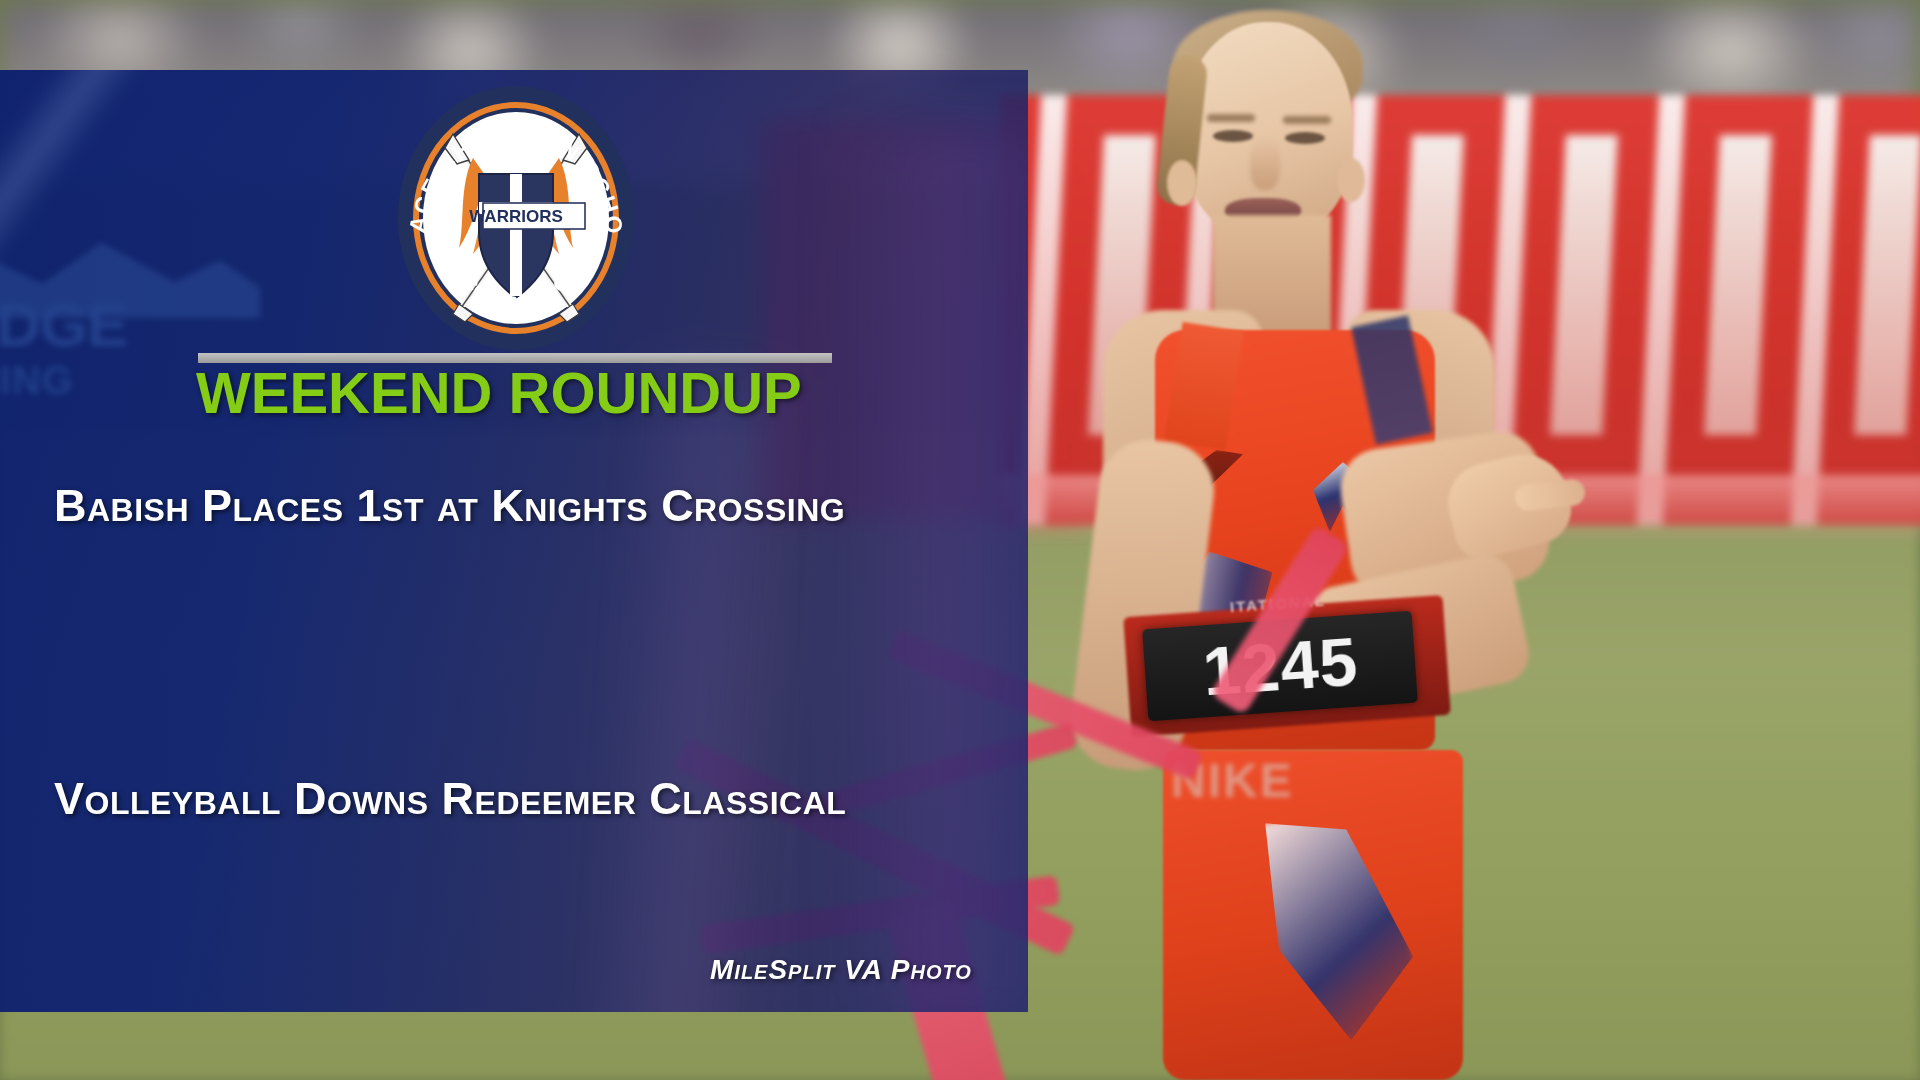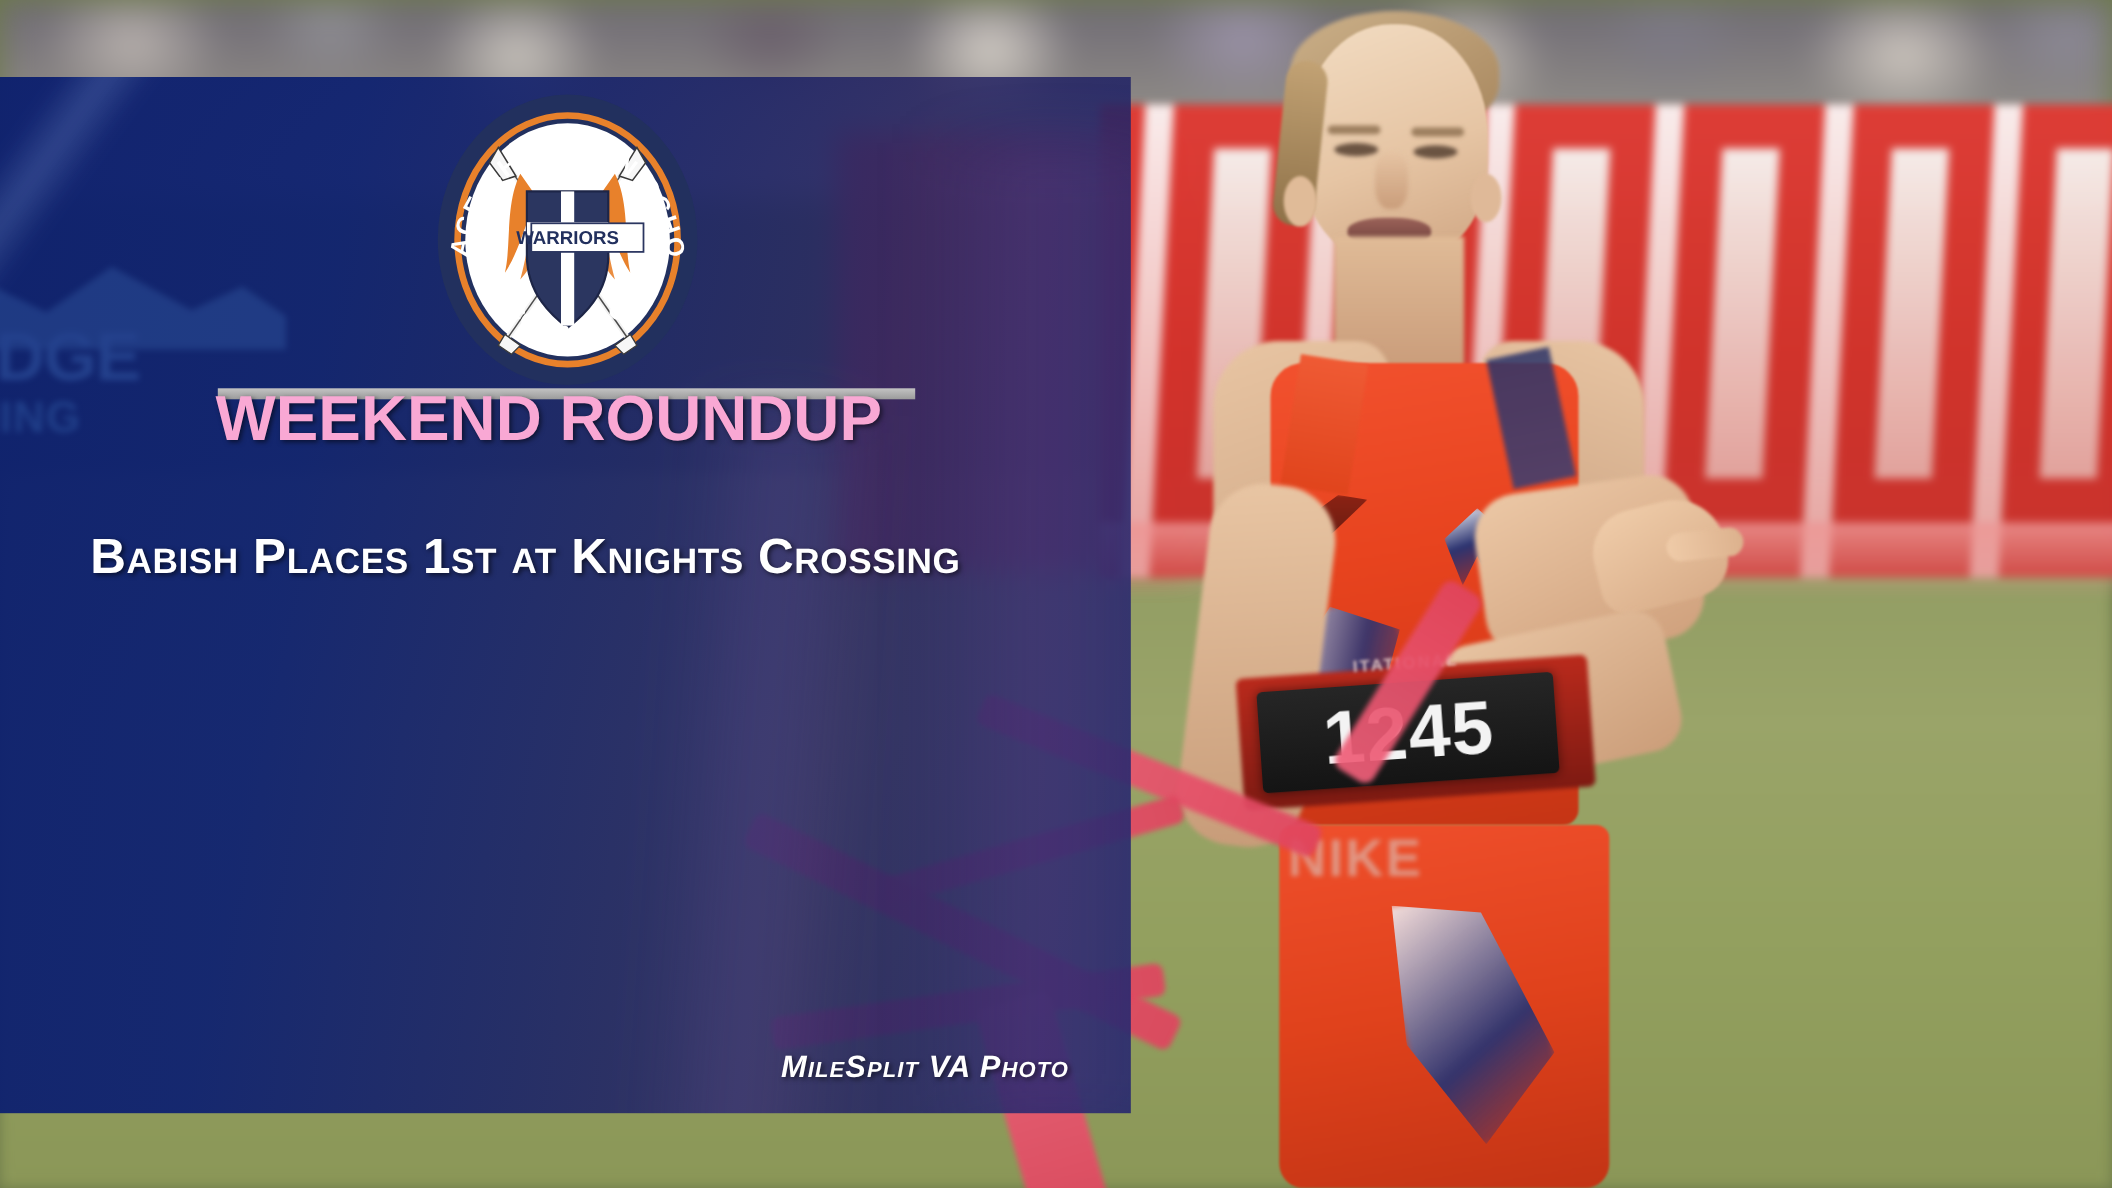--- a/index.html
+++ b/index.html
@@ -164,28 +164,28 @@
     font:900 40px/1 "Liberation Sans",sans-serif;letter-spacing:1px;}
 
   
   .logo{position:absolute;left:395px;top:82px;width:242px;height:272px;}
   .logo svg{display:block;width:242px;height:272px;}
 
   
   .divider{position:absolute;left:198px;top:353px;width:634px;height:10px;
     background:linear-gradient(180deg,#c3c3c3,#9b9b9b);}
 
-  .title{position:absolute;left:196px;top:352px;width:760px;color:#f9a8d4;
+  .title{position:absolute;left:196px;top:364px;width:760px;color:#84cc16;
     font:700 58px/1 "Liberation Sans",sans-serif;letter-spacing:0px;
     text-shadow:2px 2px 5px rgba(0,0,0,.55);white-space:nowrap;}
 
   .headline{position:absolute;left:54px;color:#ffffff;white-space:nowrap;
     font-family:"Liberation Sans",sans-serif;font-weight:700;font-size:45px;
     font-variant:small-caps;letter-spacing:.5px;
-    text-shadow:2px 2px 5px rgba(0,0,0,.6);margin-left:28px;}
+    text-shadow:2px 2px 5px rgba(0,0,0,.6);}
   .h1{top:480px;}
   .h2{top:627px;}
   .h3{top:773px;}
 
   .credit{position:absolute;left:710px;top:956px;color:#ffffff;
     font:italic 700 28px/1 "Liberation Sans",sans-serif;font-variant:small-caps;
     letter-spacing:1px;text-shadow:2px 2px 5px rgba(0,0,0,.6);white-space:nowrap;}
 </style>
 </head>
 <body>
@@ -316,16 +316,17 @@
         <textPath href="#arcBot" startOffset="50%" text-anchor="middle">coram Deo</textPath>
       </text>
     </svg>
   </div>
 
   <div class="divider"></div>
 
   <div class="title">WEEKEND ROUNDUP</div>
 
   <div class="headline h1">Babish Places 1st at Knights Crossing</div>
+  <div class="headline h3">Volleyball Downs Redeemer Classical</div>
 
   <div class="credit">MileSplit VA Photo</div>
 
 </div>
 
 </body></html>

